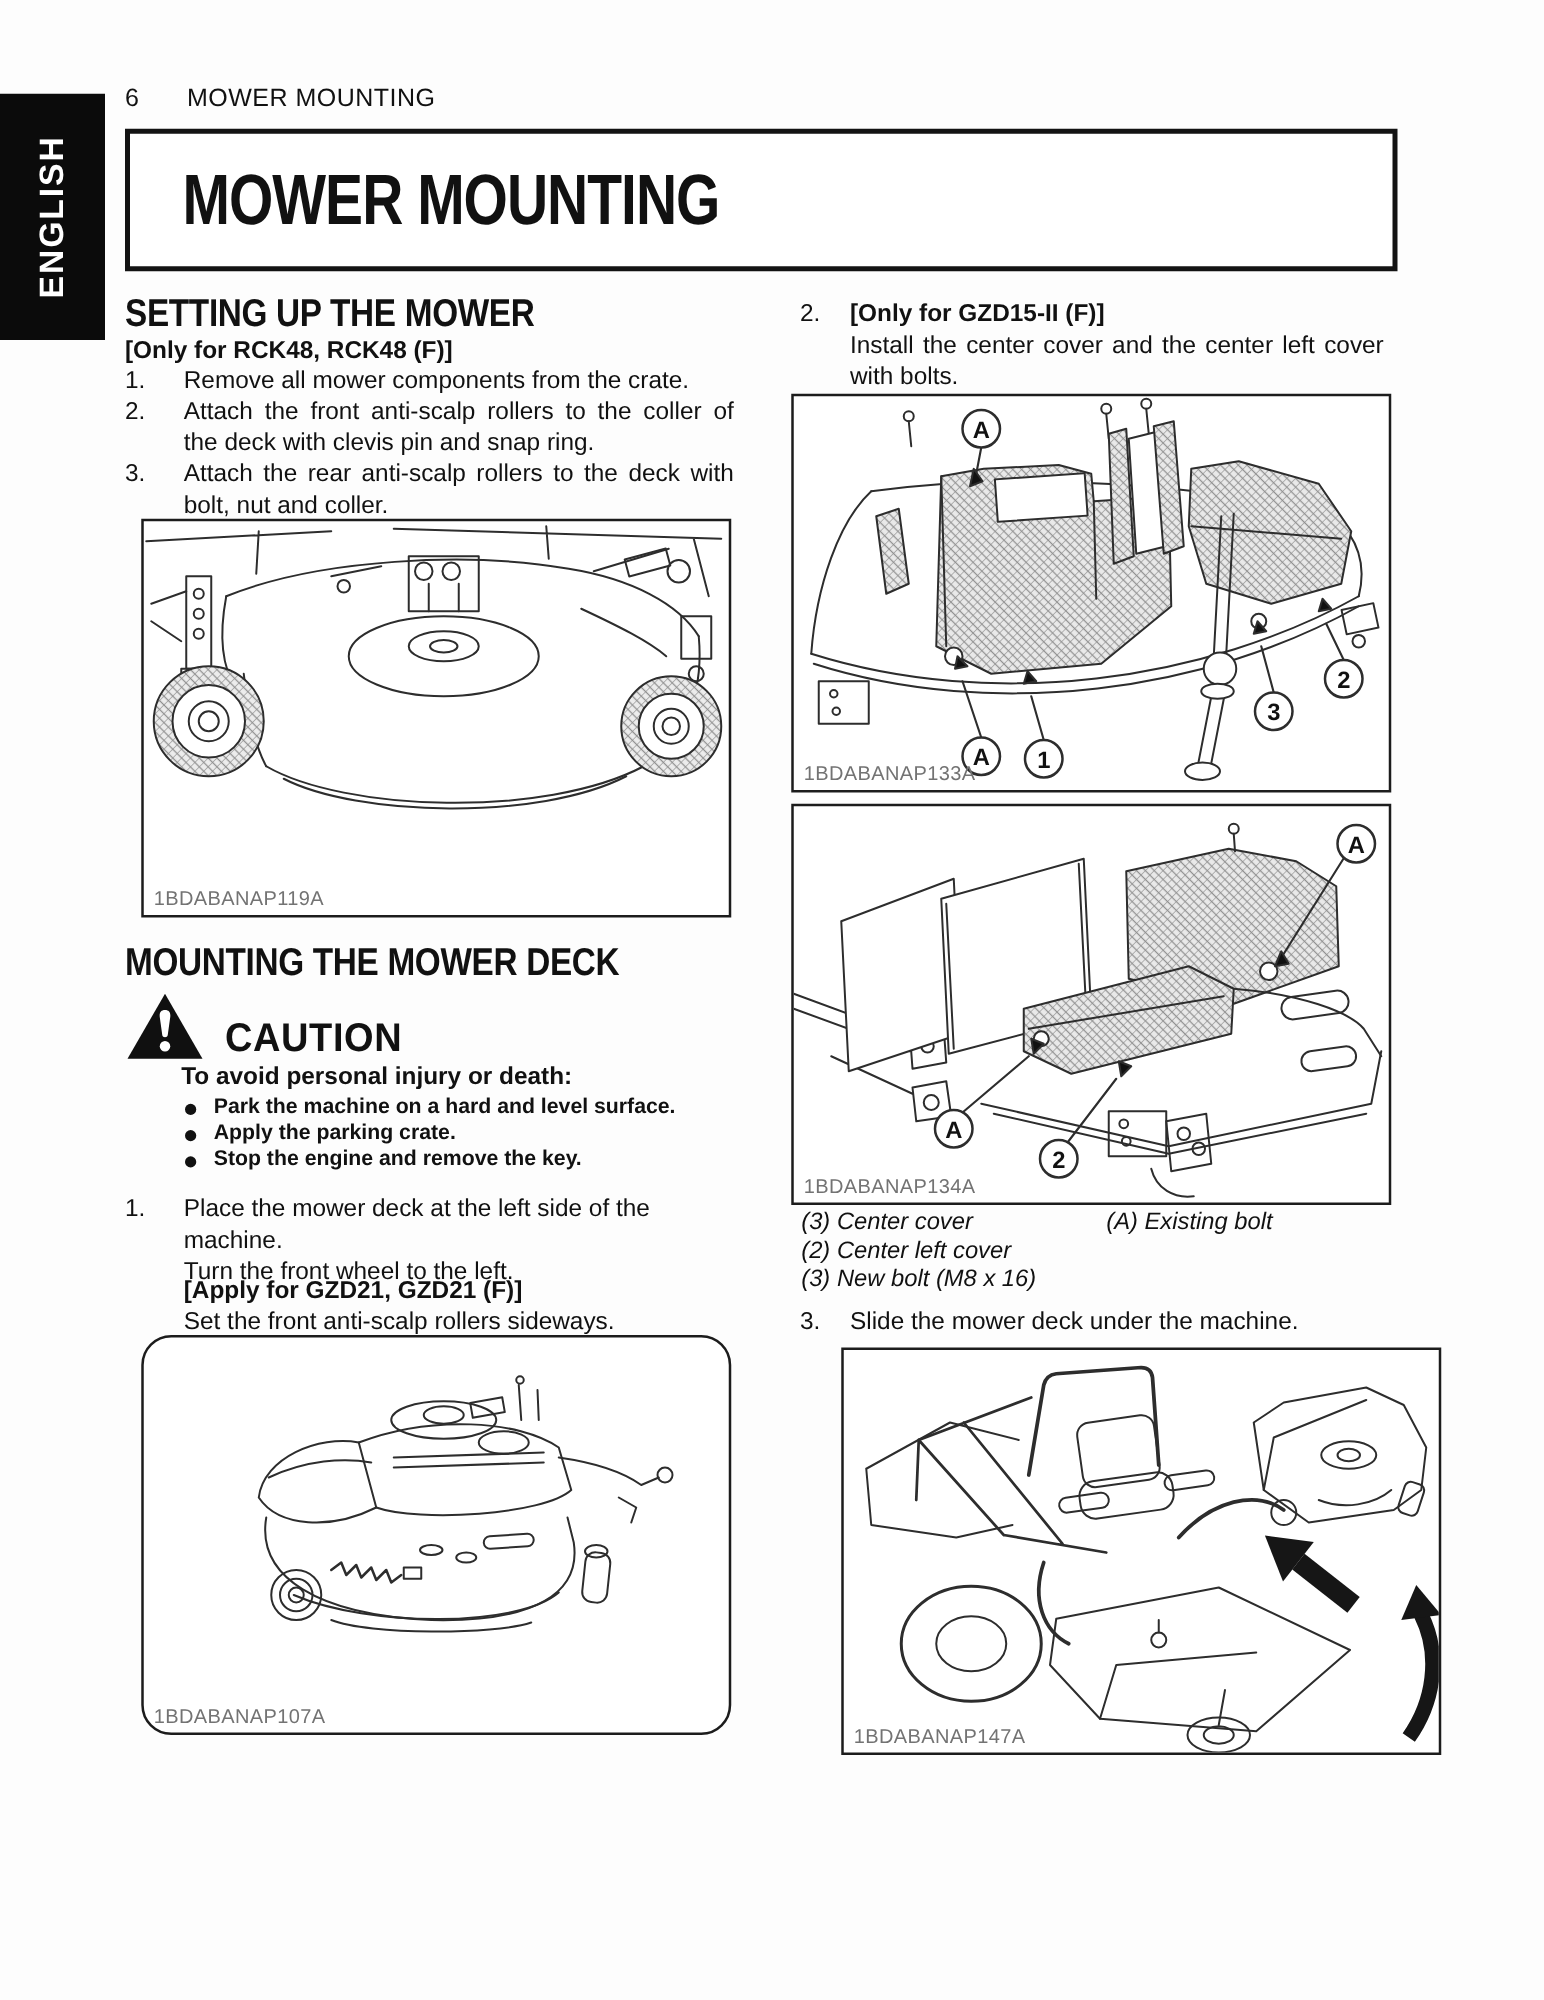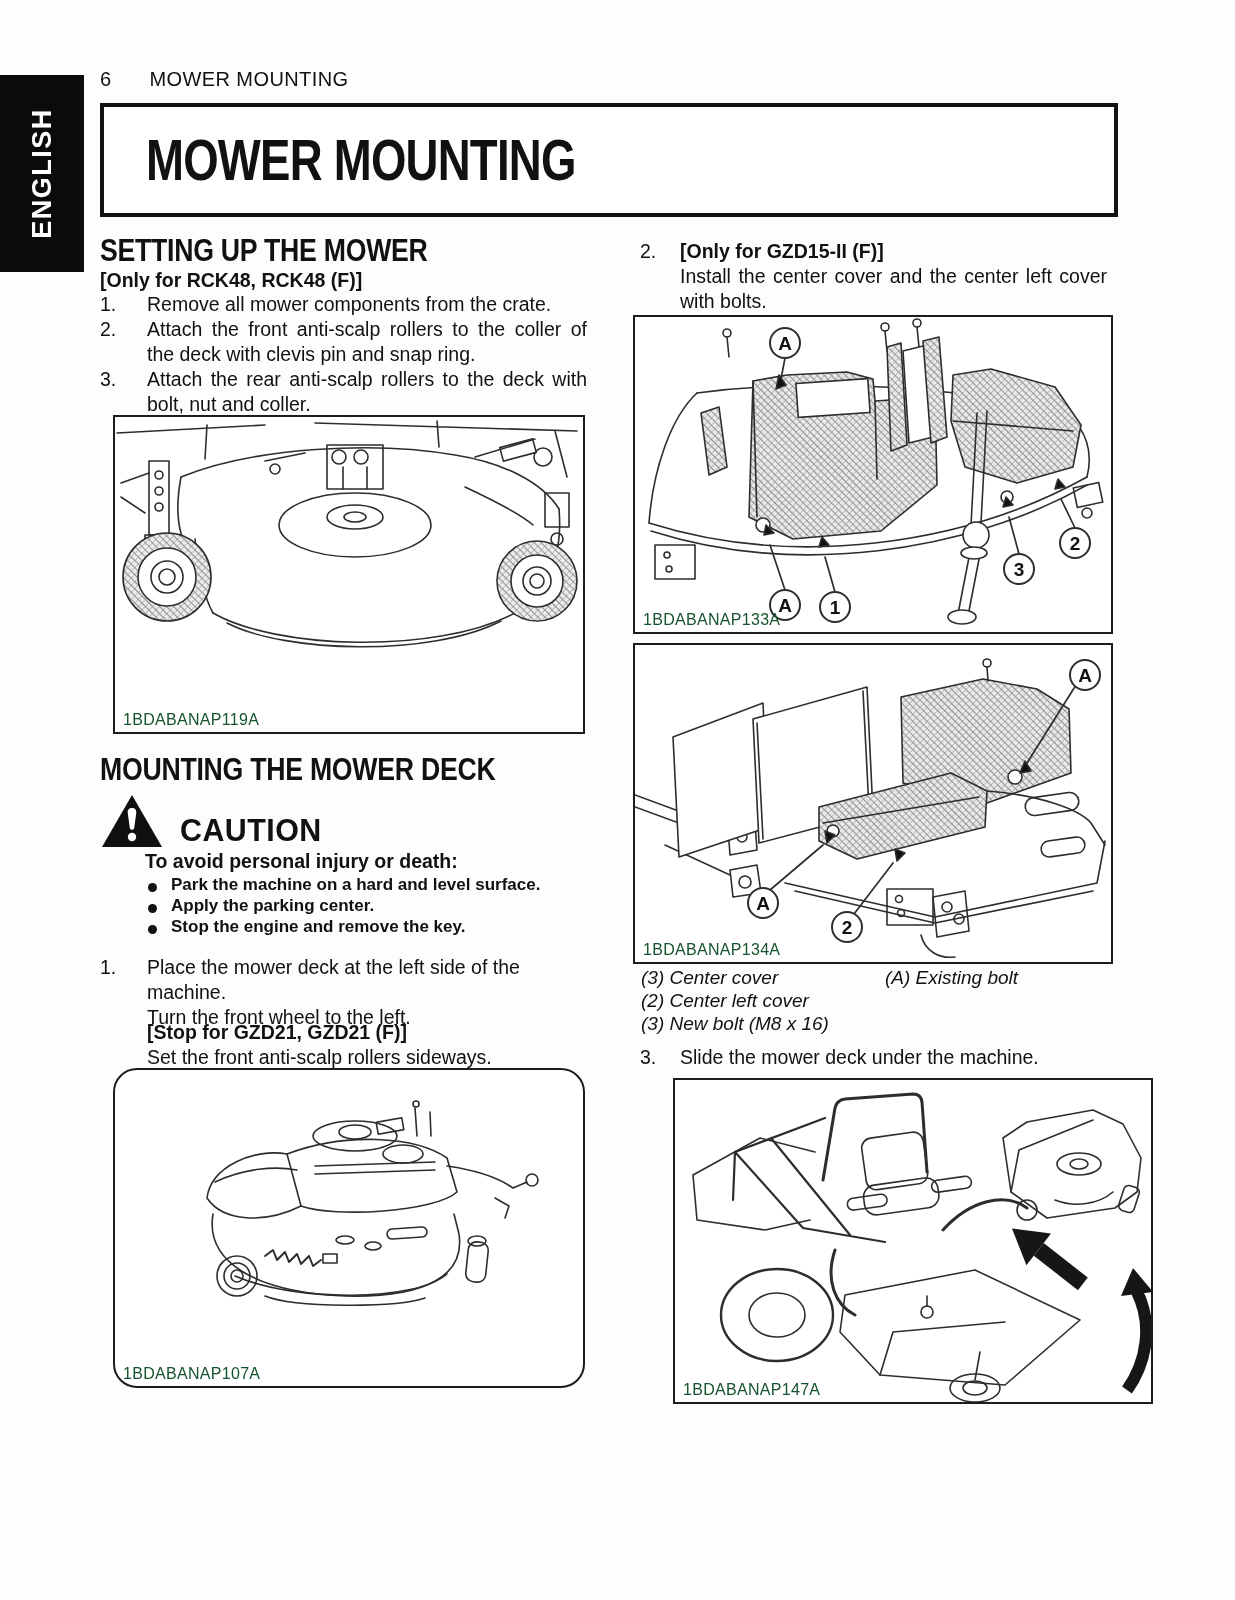--- a/index.html
+++ b/index.html
@@ -12,21 +12,21 @@
   .tab{left:0;top:75px;width:84px;height:197px;background:#0b0b0b;display:flex;align-items:center;justify-content:center;}
   .tab span{transform:rotate(-90deg);color:#fff;font-weight:bold;font-size:27px;letter-spacing:1.5px;white-space:nowrap;}
   .hdr{left:100px;top:68px;display:flex;gap:38px;font-size:20px;letter-spacing:.4px;}
   .titlebox{left:100px;top:103px;width:1010px;height:106px;border:4px solid #131313;display:flex;align-items:center;background:#fff;}
   .titlebox .t{font-size:57px;font-weight:bold;letter-spacing:-1px;margin-left:42px;transform:scaleX(.8);transform-origin:0 55%;white-space:nowrap;}
   .h2{font-size:31px;font-weight:bold;letter-spacing:-.3px;}
   .body-t{font-size:19.5px;line-height:25px;}
   .step{display:grid;grid-template-columns:47px 1fr;}
   .stepR{display:grid;grid-template-columns:40px 1fr;}
   .figbox{position:absolute;border:2px solid #1c1c1c;background:#fff;}
-  .figcap{position:absolute;left:8px;bottom:3px;font-size:16px;letter-spacing:.3px;color:#14532d;}
+  .figcap{position:absolute;left:8px;bottom:3px;font-size:16px;letter-spacing:.3px;color:#737373;}
   svg.art{position:absolute;left:0;top:0;width:100%;height:100%;}
   .caution{left:100px;top:793px;display:flex;align-items:flex-end;}
   .caution .lbl{font-size:32px;font-weight:bold;margin-left:16px;letter-spacing:.5px;transform:scaleX(.95);transform-origin:0 100%;}
   .bullets{left:145px;top:874px;width:445px;}
   .bullet{display:flex;font-size:17px;line-height:21px;font-weight:bold;}
   .dot{width:9px;height:9px;border-radius:50%;background:#111;margin:9px 14px 0 3px;flex:0 0 9px;}
   .legend{left:633px;top:966px;width:475px;font-size:19px;font-style:italic;line-height:23px;}
   .legend .rcol{position:absolute;left:252px;top:0;}
   svg text{font-family:"Liberation Sans",sans-serif;font-size:19px;font-weight:bold;fill:#111;}
   .lineart{stroke:#2d2d2d;fill:none;stroke-width:1.6;stroke-linecap:round;stroke-linejoin:round;}
@@ -134,36 +134,36 @@
     <span class="lbl">CAUTION</span>
   </div>
   <div class="abs body-t b" style="left:145px;top:849px;">To avoid personal injury or death:</div>
   <div class="abs bullets">
     <div class="bullet">
       <span class="dot"></span>
       <span>Park the machine on a hard and level surface.</span>
     </div>
     <div class="bullet">
       <span class="dot"></span>
-      <span>Apply the parking center.</span>
+      <span>Apply the parking crate.</span>
     </div>
     <div class="bullet">
       <span class="dot"></span>
       <span>Stop the engine and remove the key.</span>
     </div>
   </div>
 
   <div class="abs body-t step" style="left:100px;top:955px;width:487px;">
     <span>1.</span>
     <span>
       <span style="display:block">Place the mower deck at the left side of the machine.</span>
       <span style="display:block">Turn the front wheel to the left.</span>
     </span>
   </div>
-  <div class="abs body-t b" style="left:147px;top:1020px;">[Stop for GZD21, GZD21 (F)]</div>
+  <div class="abs body-t b" style="left:147px;top:1020px;">[Apply for GZD21, GZD21 (F)]</div>
   <div class="abs body-t" style="left:147px;top:1045px;">Set the front anti-scalp rollers sideways.</div>
 
   <div class="figbox" style="left:113px;top:1068px;width:468px;height:316px;border-radius:24px;">
     <svg class="art" viewBox="0 0 468 316">
       <g class="lineart">
         <path d="M300,38 L302,66 M315,42 L316,66"></path>
           <circle cx="301" cy="34" r="3"></circle>
         <ellipse cx="240" cy="66" rx="42" ry="15"></ellipse>
         <ellipse cx="240" cy="62" rx="16" ry="7"></ellipse>
         <rect x="262" y="50" width="26" height="12" transform="rotate(-10 275 56)"></rect>

